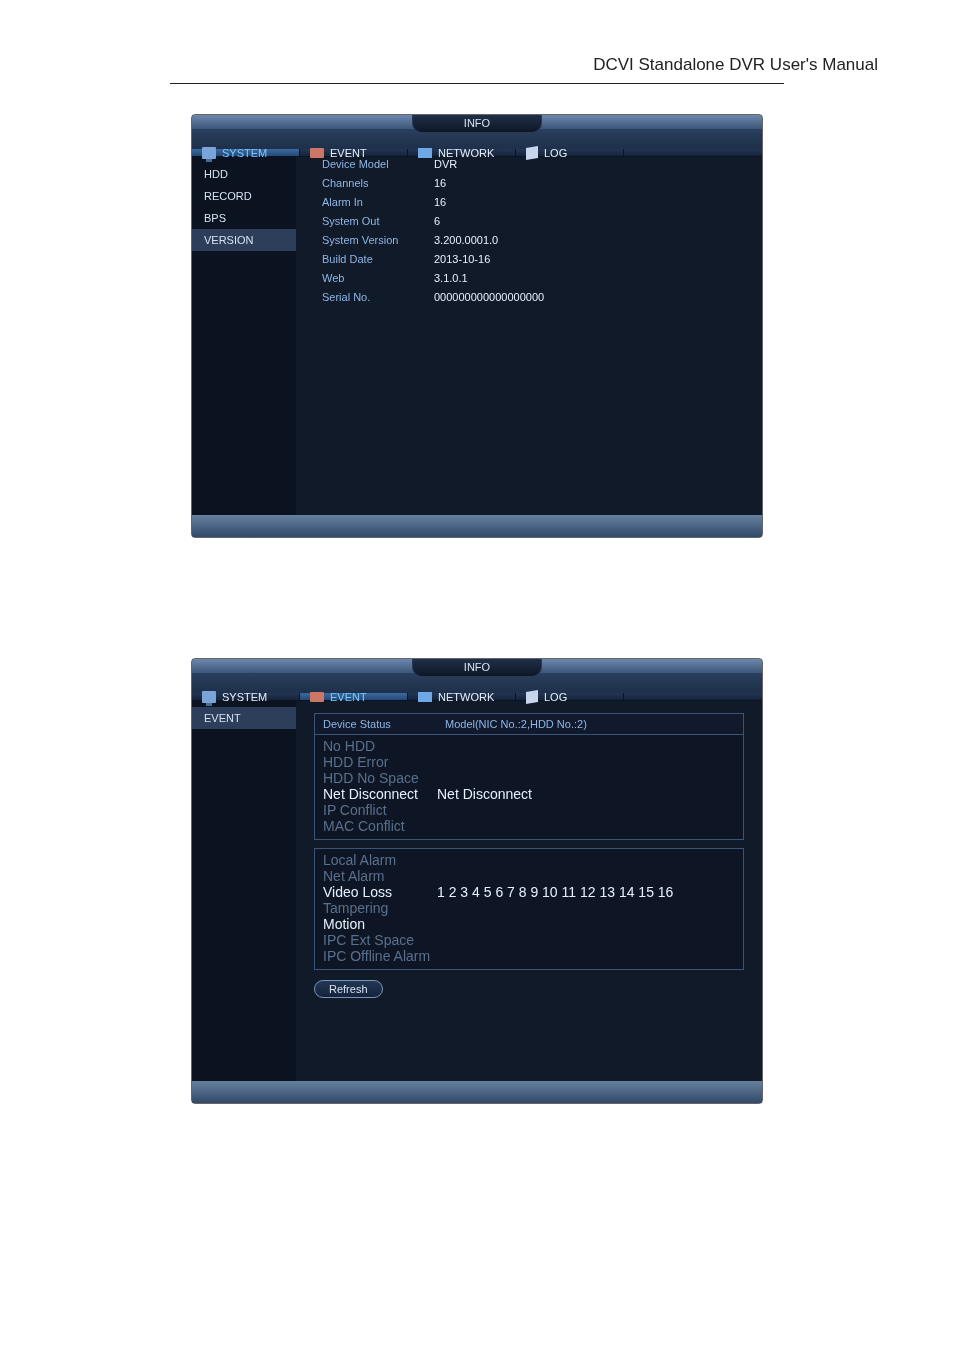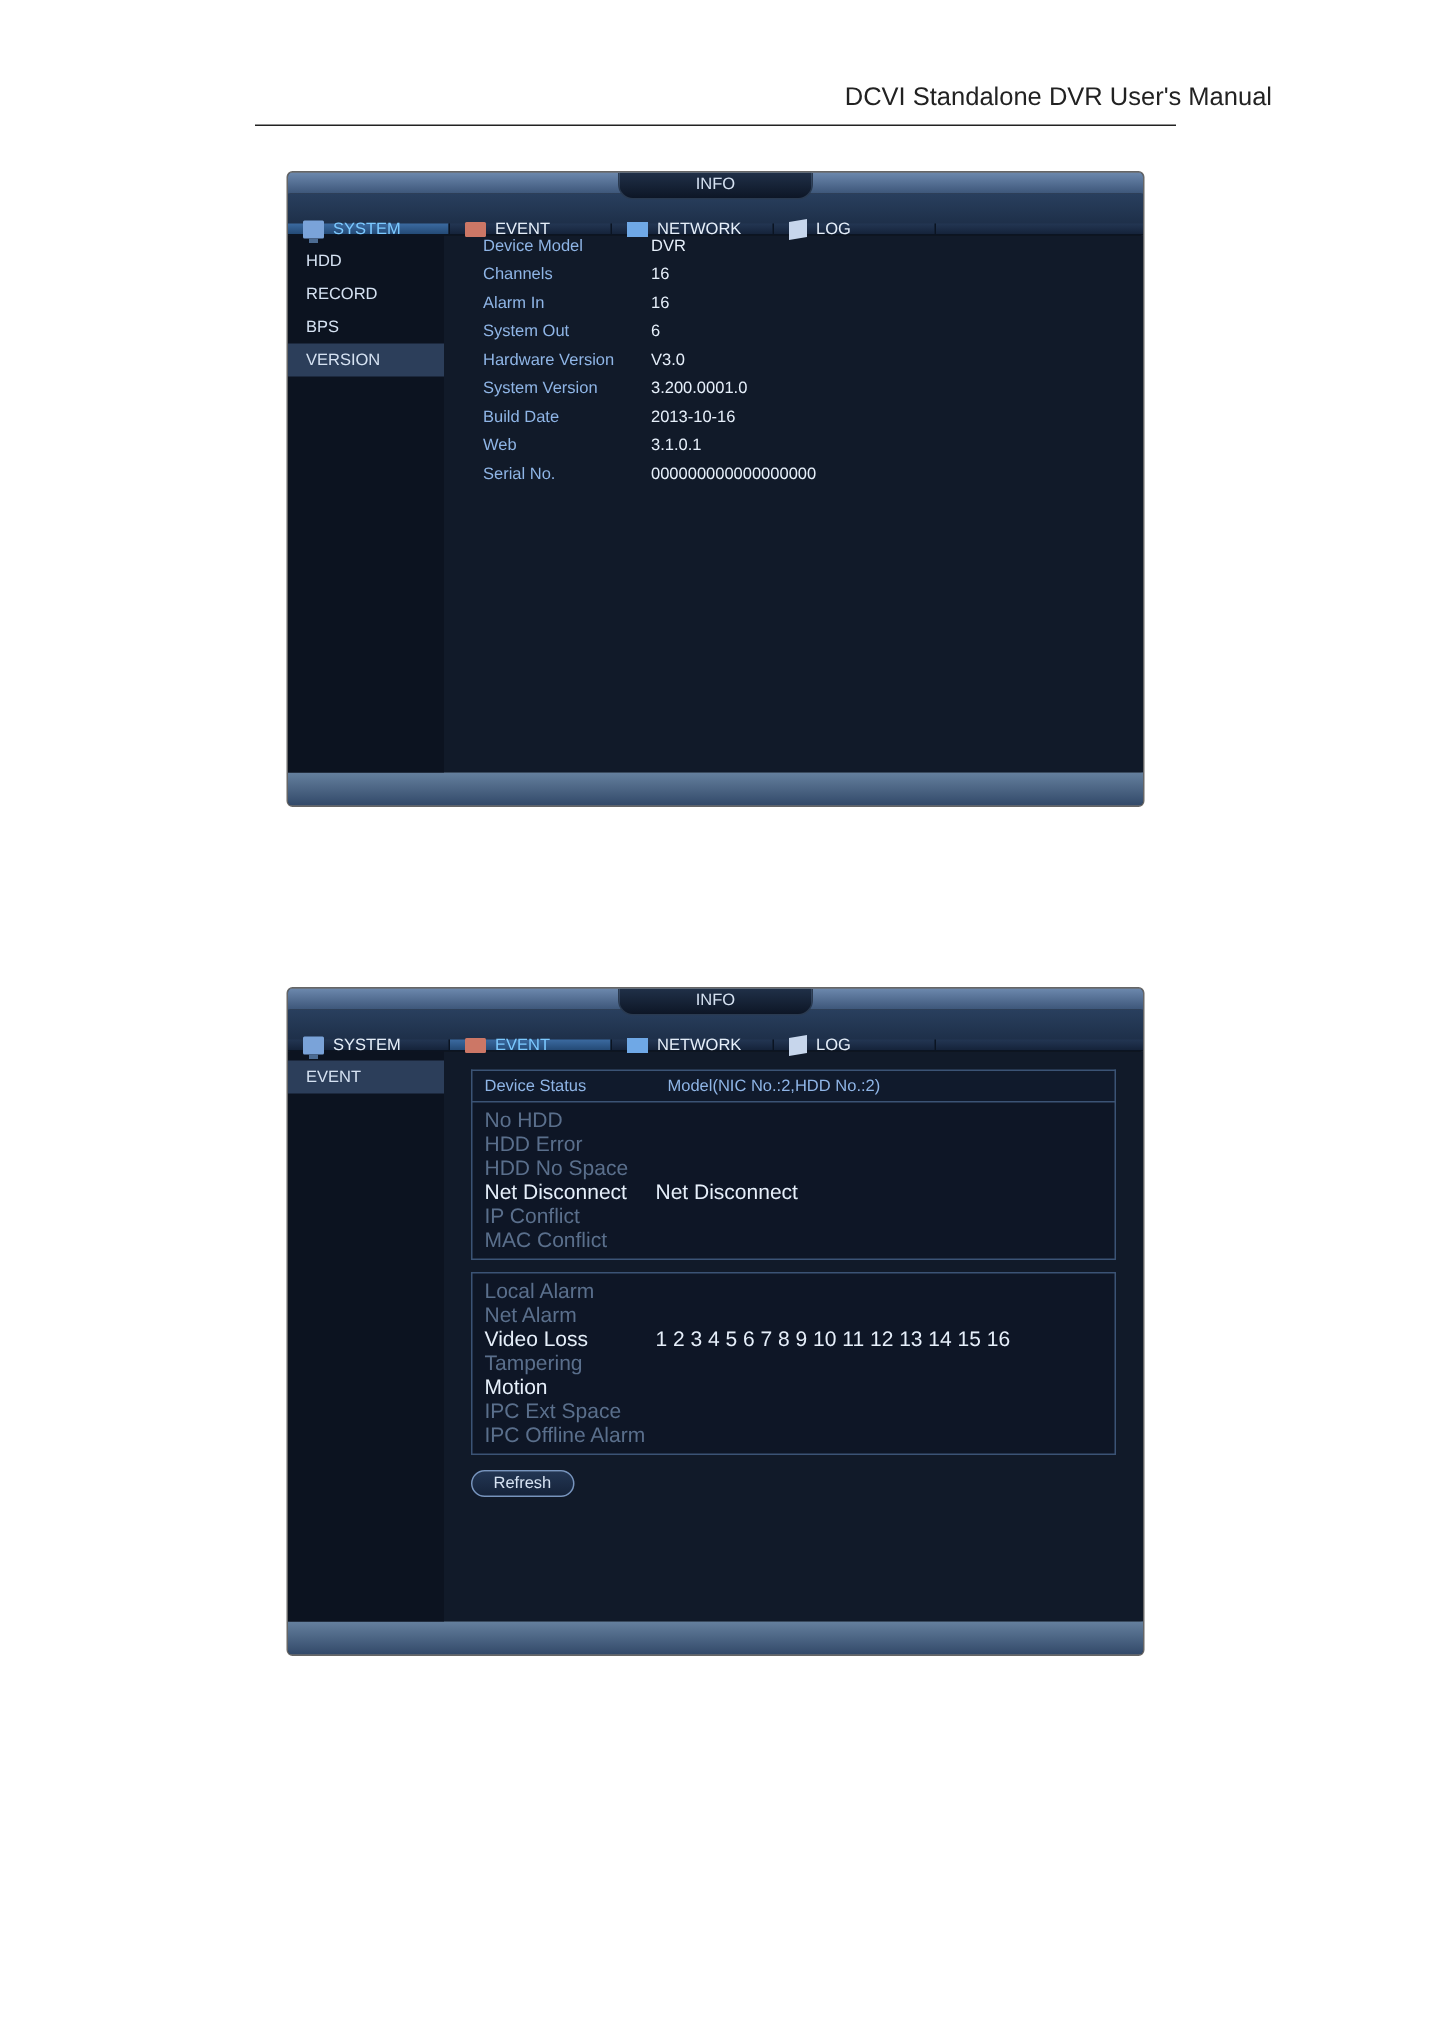--- a/index.html
+++ b/index.html
@@ -1,17 +1,17 @@
 <!DOCTYPE html>
 <html><head>
 <meta charset="utf-8">
 <style>
   * { margin:0; padding:0; box-sizing:border-box; }
   body { background:#fff; width:954px; font-family:Arial,sans-serif; }
-  .page-header { text-align:right; padding:55px 106px 8px 0; font-size:17px; color:#222; }
+  .page-header { text-align:right; padding:55px 76px 8px 0; font-size:17px; color:#222; }
   .hr { margin:0 170px 30px 170px; border-top:1.5px solid #222; }
   .dialog {
     width:572px; margin:0 auto 120px auto;
     background:linear-gradient(#0e0e0e,#0e0e0e);
     border-radius:4px; overflow:hidden;
     border:1px solid #666;
     box-shadow:inset 0 0 0 1px #2a3a50;
   }
   .dialog-titlebar{
     height:14px;
@@ -147,24 +147,20 @@
         </div>
       <div class="kv">
           <span class="k">Alarm In</span>
           <span class="v">16</span>
         </div>
       <div class="kv">
           <span class="k">System Out</span>
           <span class="v">6</span>
         </div>
       <div class="kv">
-          <span class="k">Hardware Version</span>
-          <span class="v">V3.0</span>
-        </div>
-      <div class="kv">
           <span class="k">System Version</span>
           <span class="v">3.200.0001.0</span>
         </div>
       <div class="kv">
           <span class="k">Build Date</span>
           <span class="v">2013-10-16</span>
         </div>
       <div class="kv">
           <span class="k">Web</span>
           <span class="v">3.1.0.1</span>

